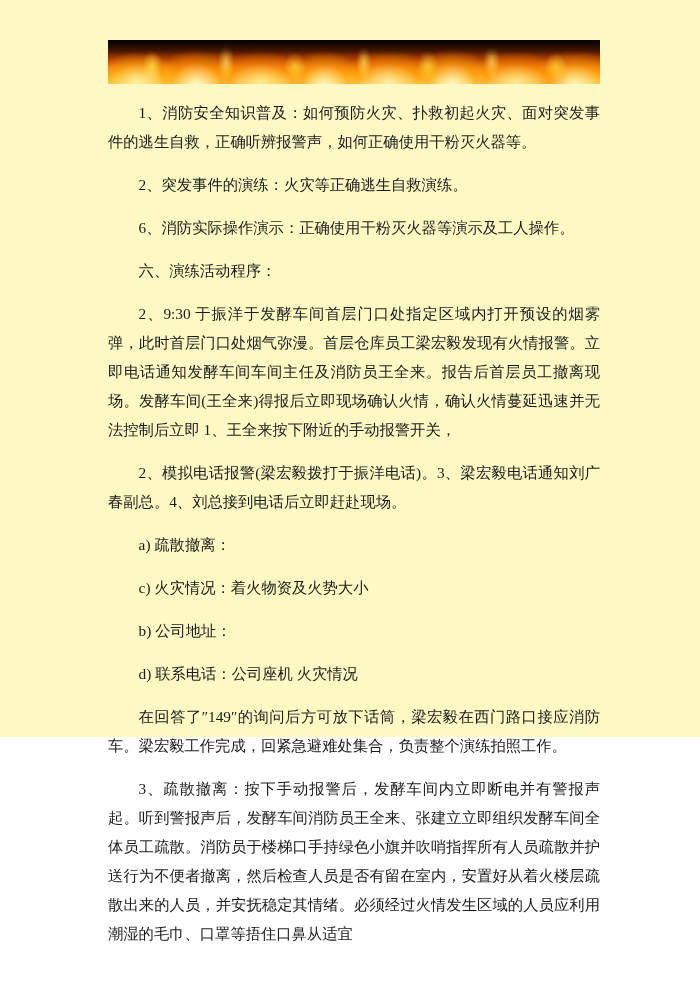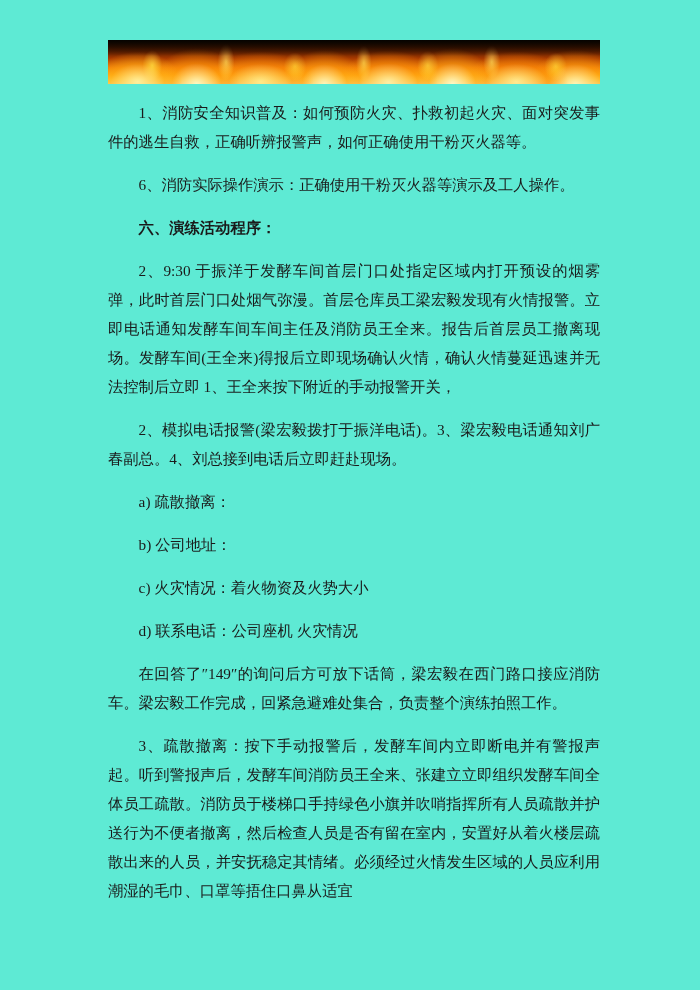--- a/index.html
+++ b/index.html
@@ -9,24 +9,24 @@
   body {
     width: 700px;
     height: 990px;
     background: #ffffff;
     font-family: "Liberation Serif", "DejaVu Serif", serif;
     overflow: hidden;
   }
   .page {
     position: relative;
     width: 700px;
-    height: 990px;
+    height: 737px;
     box-sizing: border-box;
     padding: 0;
-    background: #5eead4;
+    background: #fef9c3;
   }
   .content {
     position: absolute;
     left: 108px;
     top: 40px;
     width: 492px;
   }
   
   .banner {
     position: relative;
@@ -74,43 +74,44 @@
   p {
     margin: 0 0 14px 0;
     font-size: 15.3px;
     line-height: 29px;
     color: #1a1a1a;
     text-align: justify;
     text-justify: inter-ideograph;
     text-indent: 2em;
   }
   p.heading {
-    font-weight: bold;
+    font-weight: normal;
   }
 </style>
 </head>
 <body>
 
 <div class="page">
   <div class="content">
 
     <div class="banner">
       <div class="flame-base"></div>
       <div class="flame-tips"></div>
       <div class="smoke"></div>
     </div>
 
     <div class="body-text">
       <p>1、消防安全知识普及：如何预防火灾、扑救初起火灾、面对突发事件的逃生自救，正确听辨报警声，如何正确使用干粉灭火器等。</p>
+      <p>2、突发事件的演练：火灾等正确逃生自救演练。</p>
       <p>6、消防实际操作演示：正确使用干粉灭火器等演示及工人操作。</p>
       <p class="heading">六、演练活动程序：</p>
       <p>2、9:30 于振洋于发酵车间首层门口处指定区域内打开预设的烟雾弹，此时首层门口处烟气弥漫。首层仓库员工梁宏毅发现有火情报警。立即电话通知发酵车间车间主任及消防员王全来。报告后首层员工撤离现场。发酵车间(王全来)得报后立即现场确认火情，确认火情蔓延迅速并无法控制后立即 1、王全来按下附近的手动报警开关，</p>
       <p>2、模拟电话报警(梁宏毅拨打于振洋电话)。3、梁宏毅电话通知刘广春副总。4、刘总接到电话后立即赶赴现场。</p>
       <p>a) 疏散撤离：</p>
+      <p>c) 火灾情况：着火物资及火势大小</p>
       <p>b) 公司地址：</p>
-      <p>c) 火灾情况：着火物资及火势大小</p>
       <p>d) 联系电话：公司座机 火灾情况</p>
       <p>在回答了″149″的询问后方可放下话筒，梁宏毅在西门路口接应消防车。梁宏毅工作完成，回紧急避难处集合，负责整个演练拍照工作。</p>
       <p>3、疏散撤离：按下手动报警后，发酵车间内立即断电并有警报声起。听到警报声后，发酵车间消防员王全来、张建立立即组织发酵车间全体员工疏散。消防员于楼梯口手持绿色小旗并吹哨指挥所有人员疏散并护送行为不便者撤离，然后检查人员是否有留在室内，安置好从着火楼层疏散出来的人员，并安抚稳定其情绪。必须经过火情发生区域的人员应利用潮湿的毛巾、口罩等捂住口鼻从适宜</p>
     </div>
 
   </div>
 </div>
 
 </body></html>

